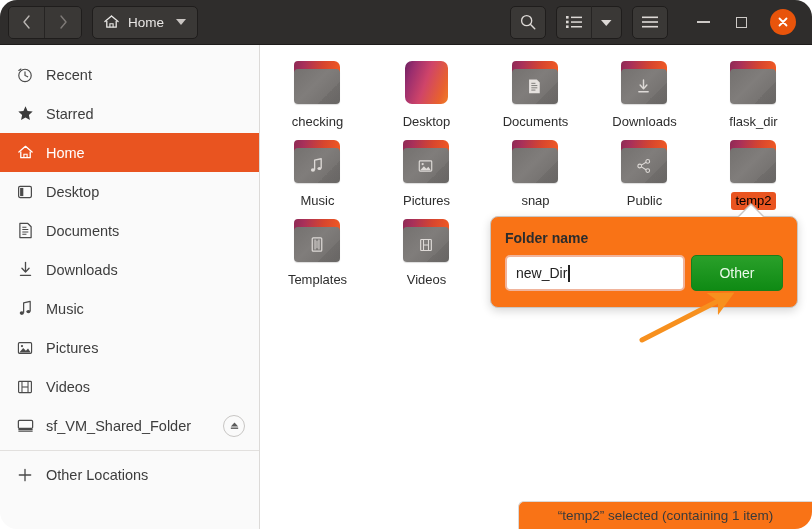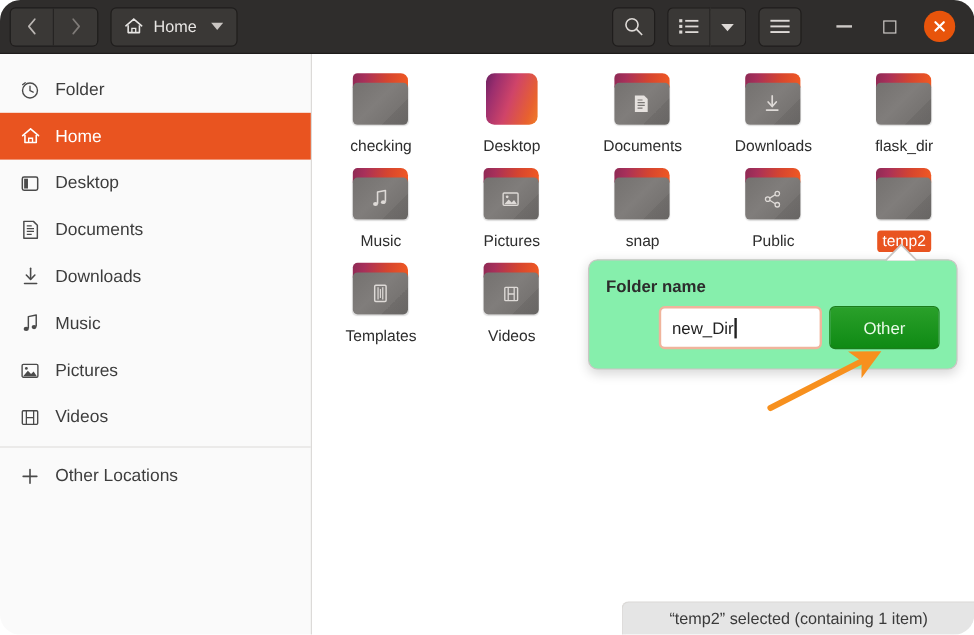--- a/index.html
+++ b/index.html
@@ -220,30 +220,30 @@
     text-align: center;
     white-space: nowrap;
     overflow: hidden;
     text-overflow: ellipsis;
     padding: 1px 4px;
     border-radius: 3px;
     line-height: 16px;
   }
   .file.selected .fname {
     background: #e95420;
-    color: #ffffff;
+    color: #000000;
   }
 
   
   .popover {
     position: absolute;
     left: 490px; top: 216px;
     width: 308px;
     height: 92px;
-    background: #86efac;
+    background: #f97316;
     border: 1px solid #c9c6c3;
     border-radius: 8px;
     box-shadow: 0 3px 10px rgba(0,0,0,0.16);
     padding: 13px 14px 18px 14px;
     z-index: 40;
   }
   .pointer-out {
     position: absolute;
     left: 737px; top: 203px;
     width: 0; height: 0;
@@ -260,21 +260,21 @@
     border-right: 12px solid transparent;
     border-bottom: 12px solid #ffffff;
     z-index: 42;
   }
   .pop-label {
     font-size: 14px;
     font-weight: bold;
     color: #2c2c2c;
     margin-bottom: 9px;
   }
-  .pop-row { display: flex; gap: 6px; align-items: flex-end; margin-left: 44px; }
+  .pop-row { display: flex; gap: 6px; align-items: flex-end; }
   .name-input {
     flex: 1;
     height: 36px;
     border: 2px solid #f0b49c;
     border-radius: 5px;
     background: #ffffff;
     font-size: 14px;
     color: #222;
     padding: 0 9px;
     font-family: "Liberation Sans", sans-serif;
@@ -308,21 +308,21 @@
     z-index: 60;
     pointer-events: none;
   }
 
   
   .statusbar {
     position: absolute;
     left: 518px; top: 501px;
     width: 294px;
     height: 28px;
-    background: #e5e5e5;
+    background: #f97316;
     border: 1px solid #dbd9d7;
     border-bottom: none;
     border-right: none;
     border-radius: 6px 0 0 0;
     display: flex;
     align-items: center;
     justify-content: center;
     font-size: 13.5px;
     color: #3a3a3a;
     z-index: 30;
@@ -411,23 +411,31 @@
   <div class="sidebar">
 
     <div class="side-item">
       <span class="side-icon">
         <svg width="16" height="16" viewBox="0 0 18 18">
           <circle cx="9" cy="9.5" r="7" stroke="#4a4a4a" stroke-width="1.3" fill="none"></circle>
           <path d="M9 5.5 L9 9.5 L12 11" stroke="#4a4a4a" stroke-width="1.3" fill="none" stroke-linecap="round"></path>
           <path d="M2 4 L4.5 2.2" stroke="#4a4a4a" stroke-width="1.2" stroke-linecap="round"></path>
         </svg>
       </span>
-      <span class="side-label">Folder</span>
-    </div>
-
+      <span class="side-label">Recent</span>
+    </div>
+
+    <div class="side-item">
+      <span class="side-icon">
+        <svg width="17" height="17" viewBox="0 0 18 18">
+          <path d="M9 1.4 L11.2 6.4 L16.6 7 L12.6 10.6 L13.7 15.9 L9 13.2 L4.3 15.9 L5.4 10.6 L1.4 7 L6.8 6.4 Z" fill="#3a3a3a"></path>
+        </svg>
+      </span>
+      <span class="side-label">Starred</span>
+    </div>
 
     <div class="side-item active">
       <span class="side-icon">
         <svg width="17" height="17" viewBox="0 0 18 17">
           <path d="M9 2 L16 8 M9 2 L2 8" stroke="#ffffff" stroke-width="1.4" fill="none" stroke-linecap="round"></path>
           <path d="M4 7.5 L4 14 L14 14 L14 7.5" stroke="#ffffff" stroke-width="1.4" fill="none" stroke-linejoin="round"></path>
           <path d="M7.3 14 L7.3 10.3 L10.7 10.3 L10.7 14" stroke="#ffffff" stroke-width="1.2" fill="none"></path>
         </svg>
       </span>
       <span class="side-label">Home</span>
@@ -491,20 +499,35 @@
         <svg width="16" height="16" viewBox="0 0 18 18">
           <rect x="1.8" y="2.6" width="14.4" height="12.8" rx="1" stroke="#4a4a4a" stroke-width="1.3" fill="none"></rect>
           <path d="M5.6 2.6 L5.6 15.4 M12.4 2.6 L12.4 15.4" stroke="#4a4a4a" stroke-width="1.2"></path>
           <path d="M5.6 9 L12.4 9" stroke="#4a4a4a" stroke-width="1.2"></path>
         </svg>
       </span>
       <span class="side-label">Videos</span>
     </div>
 
 
+    <div class="side-item">
+      <span class="side-icon">
+        <svg width="17" height="15" viewBox="0 0 18 16">
+          <rect x="1.4" y="2.6" width="15.2" height="8.4" rx="1.2" stroke="#4a4a4a" stroke-width="1.3" fill="none"></rect>
+          <path d="M1.4 12.4 L16.6 12.4 M1.4 14.2 L16.6 14.2" stroke="#4a4a4a" stroke-width="1.1"></path>
+        </svg>
+      </span>
+      <span class="side-label">sf_VM_Shared_Folder</span>
+      <span class="eject">
+        <svg width="11" height="11" viewBox="0 0 12 12">
+          <path d="M6 2.6 L10 7 L2 7 Z" fill="#5a5a5a"></path>
+          <rect x="2" y="8.2" width="8" height="1.5" fill="#5a5a5a"></rect>
+        </svg>
+      </span>
+    </div>
 
     <div class="side-sep"></div>
 
     <div class="side-item">
       <span class="side-icon">
         <svg width="16" height="16" viewBox="0 0 18 18">
           <path d="M9 2.6 L9 15.4 M2.6 9 L15.4 9" stroke="#4a4a4a" stroke-width="1.5" stroke-linecap="round"></path>
         </svg>
       </span>
       <span class="side-label">Other Locations</span>

